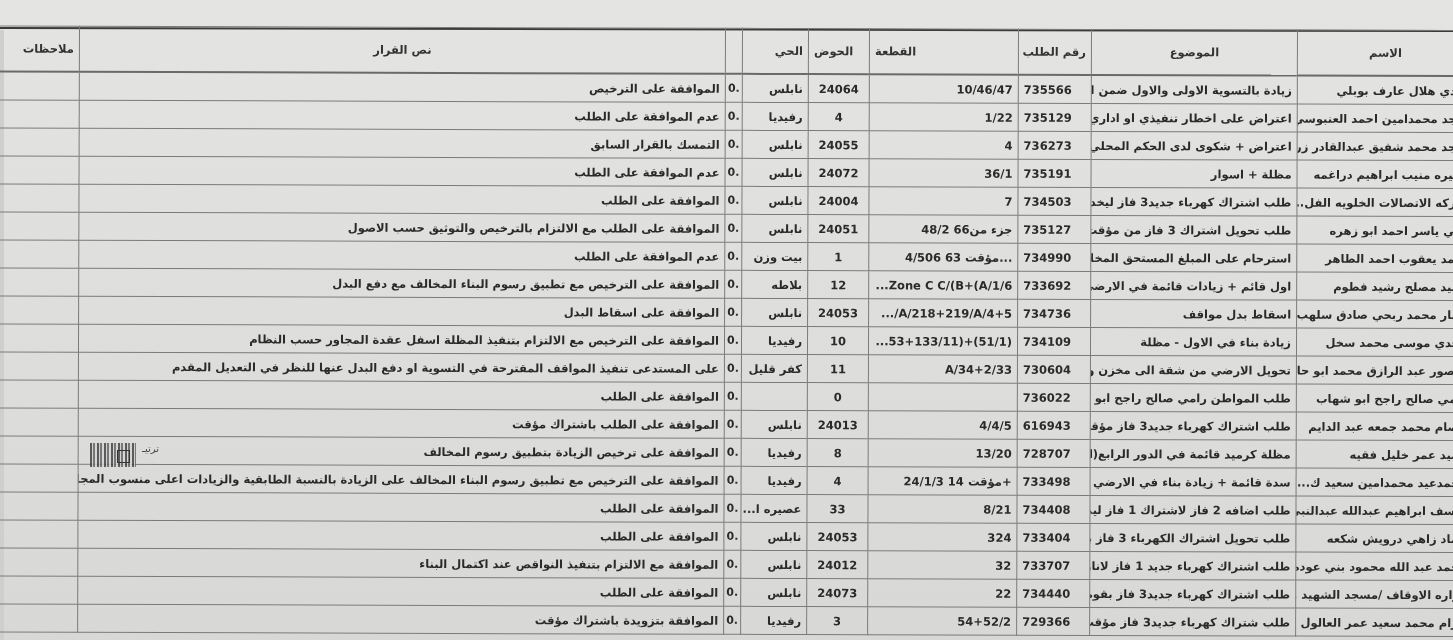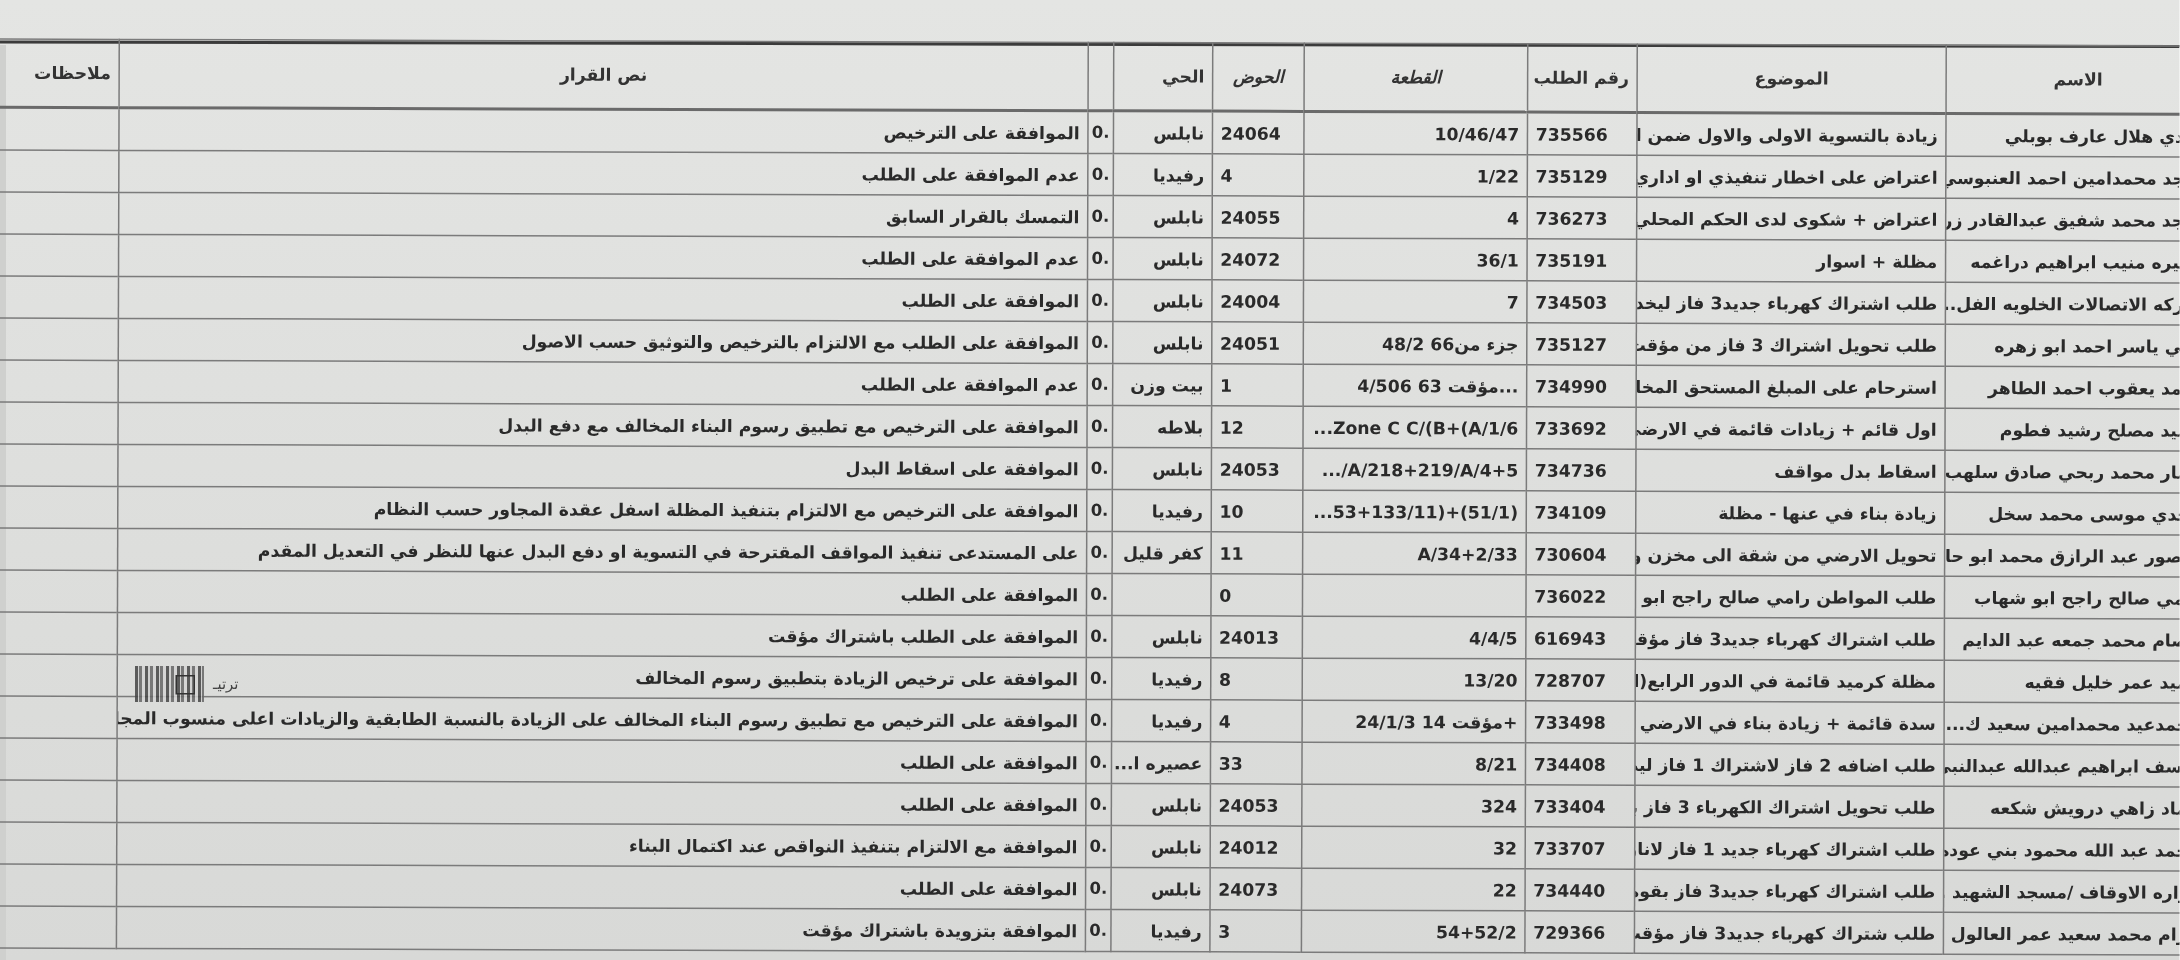--- a/index.html
+++ b/index.html
@@ -26,30 +26,30 @@
     border: 1px solid #7b7b7b; height: 27px; padding: 0 5px;
     font-size: 11.5px; font-weight: 600; white-space: nowrap; overflow: hidden;
     color: #2a2a2a;
   }
   th { height: 44px; font-weight: 600; font-size: 11.5px; color: #333; }
   tr.head th { border-bottom: 2px solid #6a6a6a; }
   .c-name { width: 165px; text-align: right; }
   .c-subject { width: 195px; text-align: right; }
   .c-req { width: 62px; text-align: left; direction: ltr; border-radius: 10px; }
   .c-parcel { width: 138px; text-align: right; direction: ltr; }
-  .c-basin { width: 50px; text-align: left; direction: ltr; }
+  .c-basin { width: 50px; text-align: center; direction: ltr; }
   .c-district { width: 55px; text-align: right; }
   .c-zero { width: 12px; text-align: center; padding: 0 2px; font-size: 11px; }
   .c-decision { width: 635px; text-align: right; }
   .c-notes { width: 76px; text-align: right; }
   th.c-req { text-align: center; direction: rtl; }
-  th.c-parcel, th.c-basin { text-align: center; direction: rtl; font-style: italic; }
+  th.c-parcel, th.c-basin { text-align: left; direction: rtl; }
   .glitch {
     position: absolute; left: 48px; top: 443px; width: 88px; height: 26px;
-    display: flex; align-items: center; gap: 6px; padding-left: 42px;
+    display: flex; align-items: flex-start; gap: 6px; padding-left: 42px;
   }
   .barcode {
     width: 46px; height: 24px;
     background: repeating-linear-gradient(90deg, #444 0 2px, #cfcfcf 2px 3px, #666 3px 5px, #d4d4d4 5px 7px);
     opacity: 0.85;
   }
   .glitch-txt { font-size: 10px; color: #444; }
   .checkbox {
     width: 11px; height: 11px; border: 1.5px solid #333; background: transparent;
     display: inline-block;
@@ -176,21 +176,21 @@
           <td class="c-req">734736</td>
           <td class="c-parcel">.../A/218+219/A/4+5</td>
           <td class="c-basin">24053</td>
           <td class="c-district">نابلس</td>
           <td class="c-zero">.0</td>
           <td class="c-decision">الموافقة على اسقاط البدل</td>
           <td class="c-notes"></td>
         </tr>
         <tr>
           <td class="c-name">وجدي موسى محمد سخل</td>
-          <td class="c-subject">زيادة بناء في عنها - مظلة</td>
+          <td class="c-subject">زيادة بناء في الاول - مظلة</td>
           <td class="c-req">734109</td>
           <td class="c-parcel">...53+133/11)+(51/1)</td>
           <td class="c-basin">10</td>
           <td class="c-district">رفيديا</td>
           <td class="c-zero">.0</td>
           <td class="c-decision">الموافقة على الترخيص مع الالتزام بتنفيذ المظلة اسفل عقدة المجاور حسب النظام</td>
           <td class="c-notes"></td>
         </tr>
         <tr>
           <td class="c-name">منصور عبد الرازق محمد ابو حا...</td>

